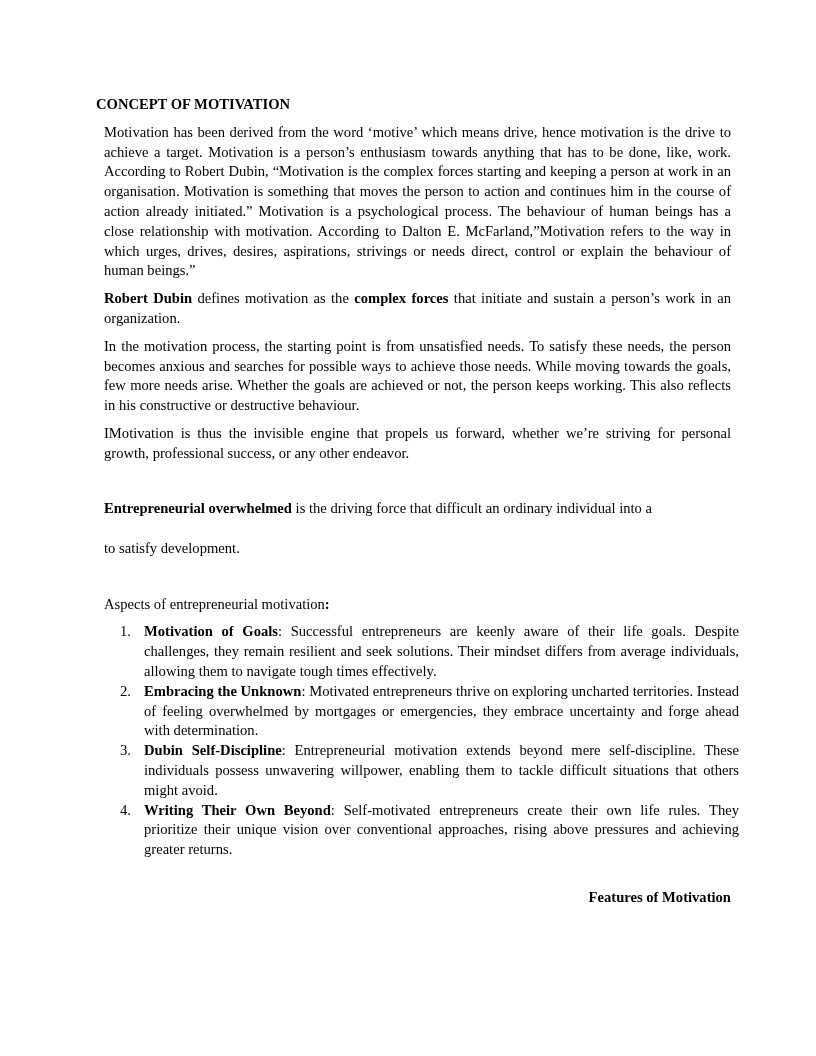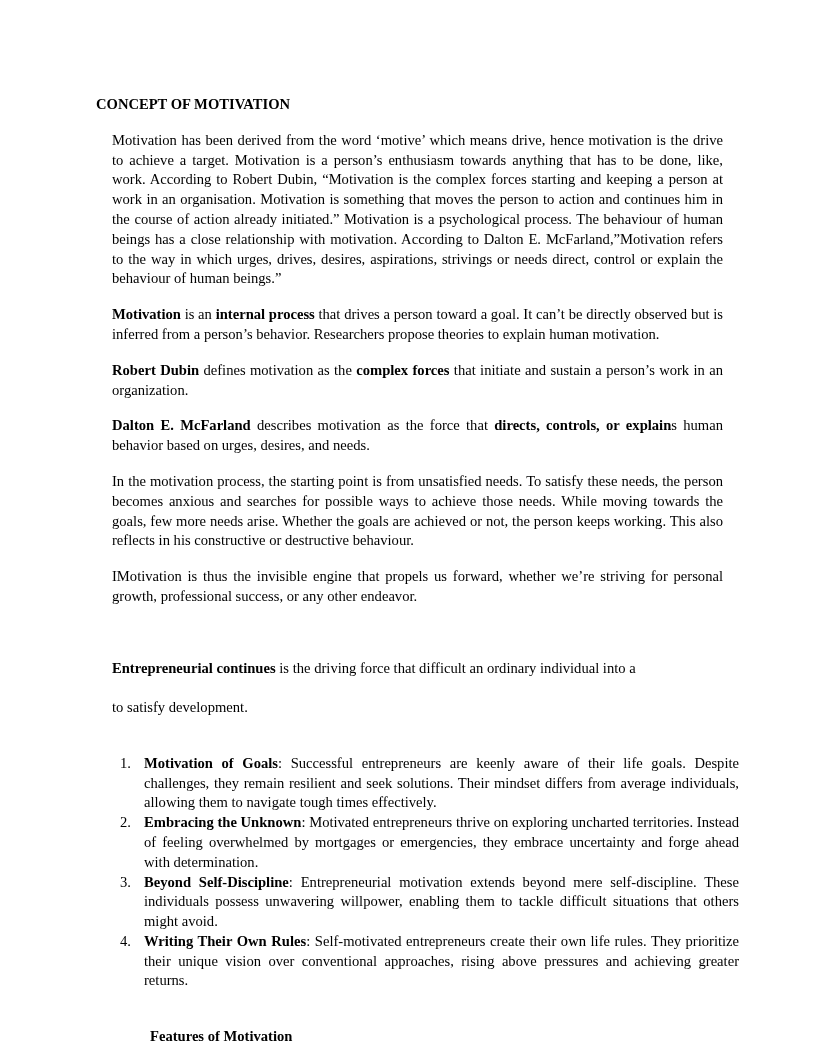--- a/index.html
+++ b/index.html
@@ -3,58 +3,57 @@
   <meta charset="utf-8">
   <style>
     html, body { margin: 0; padding: 0; background: #ffffff; }
     body { width: 816px; height: 1056px; position: relative; overflow: hidden; }
     .page {
       position: absolute; left: 96px; top: 95px; width: 643px;
       font-family: "Liberation Serif", "DejaVu Serif", serif;
       font-size: 14.6px; line-height: 19.8px; color: #000;
     }
     .title { font-weight: bold; margin: 0; }
-    p { margin: 16px; }
+    p { margin: 8px; }
     .j { text-align: justify; }
     .blank { height: 19.8px; }
     b { font-weight: bold; }
     ol.aspects { margin: 0; padding: 0 0 0 48px; list-style: none; }
     ol.aspects li { position: relative; text-align: justify; }
     ol.aspects li .num { position: absolute; left: -24px; }
     .features { margin-left: 38px; }
-    .features .ftitle { font-weight: bold; }
+    .features .ftitle { font-weight: bold; text-align: right; }
   </style>
 </head>
 <body>
 
 <div class="page">
   <p class="title">CONCEPT OF MOTIVATION</p>
   <p class="j">Motivation has been derived from the word ‘motive’ which means drive, hence motivation is the drive to achieve a target.  Motivation is a person’s enthusiasm towards anything that has to be done, like, work. According to Robert Dubin, “Motivation is the complex forces starting and keeping a person at work in an organisation. Motivation is something that moves the person to action and continues him in the course of action already initiated.” Motivation is a psychological process. The behaviour of human beings has a close relationship with motivation. According to Dalton E. McFarland,”Motivation refers to the way in which urges, drives, desires, aspirations, strivings or needs direct, control or explain the behaviour of human beings.”</p>
 
-  <p class="j"><b>Motivation</b><span> is an </span><b>internal process</b><span> that drives a person toward a goal. It can’t be directly observed but is inferred from a person’s behavior. Researchers propose theories to explain human motivation.</span></p>
 
   <p class="j"><b>Robert Dubin</b><span> defines motivation as the </span><b>complex forces</b><span> that initiate and sustain a person’s work in an organization.</span></p>
 
-  <p class="j"><b>Dalton E. McFarland</b><span> describes motivation as the force that </span><b>directs, controls, or explain</b><span>s human behavior based on urges, desires, and needs.</span></p>
 
   <p class="j">In the motivation process, the starting point is from unsatisfied needs. To satisfy these needs, the person becomes anxious and searches for possible ways to achieve those needs. While moving towards the goals, few more needs arise. Whether the goals are achieved or not, the person keeps working. This also reflects in his constructive or destructive behaviour.</p>
   <p class="j">IMotivation is thus the invisible engine that propels us forward, whether we’re striving for personal growth, professional success, or any other endeavor.</p>
 
   <div class="blank"></div>
 
-  <p><b>Entrepreneurial continues</b><span> is the driving force that difficult an ordinary individual into a</span><br><br><span>to satisfy development.</span></p>
+  <p><b>Entrepreneurial overwhelmed</b><span> is the driving force that difficult an ordinary individual into a</span><br><br><span>to satisfy development.</span></p>
 
   <div class="blank"></div>
 
+  <p><span>Aspects of entrepreneurial motivation</span><b>:</b></p>
 
   <ol class="aspects">
     <li><span class="num">1.</span><b>Motivation of Goals</b><span>: Successful entrepreneurs are keenly aware of their life goals. Despite challenges, they remain resilient and seek solutions. Their mindset differs from average individuals, allowing them to navigate tough times effectively.</span></li>
     <li><span class="num">2.</span><b>Embracing the Unknown</b><span>: Motivated entrepreneurs thrive on exploring uncharted territories. Instead of feeling overwhelmed by mortgages or emergencies, they embrace uncertainty and forge ahead with determination.</span></li>
-    <li><span class="num">3.</span><b>Beyond Self-Discipline</b><span>: Entrepreneurial motivation extends beyond mere self-discipline. These individuals possess unwavering willpower, enabling them to tackle difficult situations that others might avoid.</span></li>
-    <li><span class="num">4.</span><b>Writing Their Own Rules</b><span>: Self-motivated entrepreneurs create their own life rules. They prioritize their unique vision over conventional approaches, rising above pressures and achieving greater returns.</span></li>
+    <li><span class="num">3.</span><b>Dubin Self-Discipline</b><span>: Entrepreneurial motivation extends beyond mere self-discipline. These individuals possess unwavering willpower, enabling them to tackle difficult situations that others might avoid.</span></li>
+    <li><span class="num">4.</span><b>Writing Their Own Beyond</b><span>: Self-motivated entrepreneurs create their own life rules. They prioritize their unique vision over conventional approaches, rising above pressures and achieving greater returns.</span></li>
   </ol>
 
   <div class="blank"></div>
 
   <div class="features">
     <p class="ftitle">Features of Motivation</p>
   </div>
 </div>
 
 </body></html>

